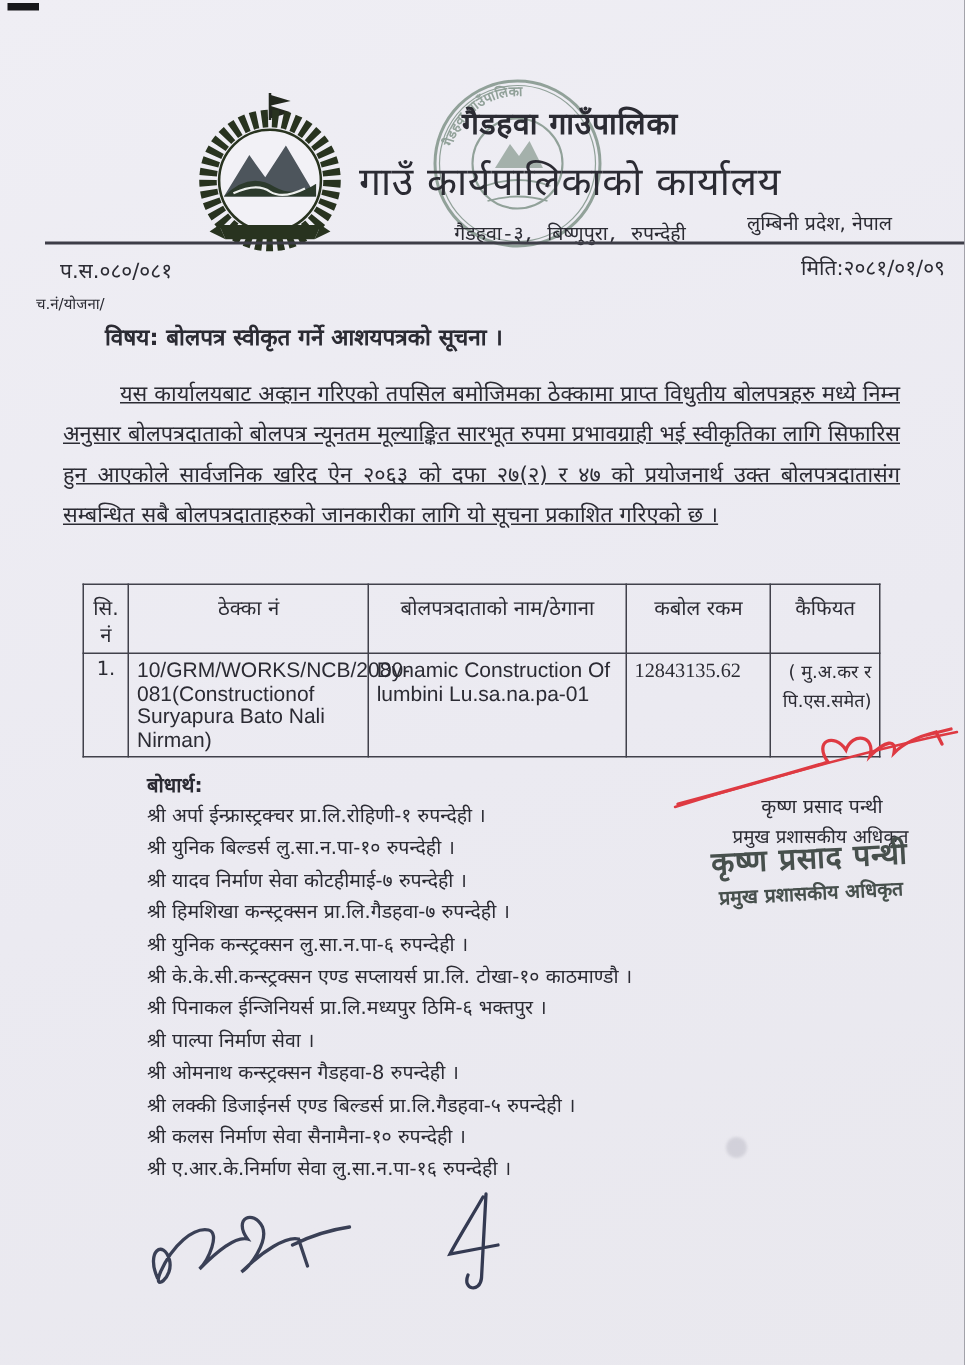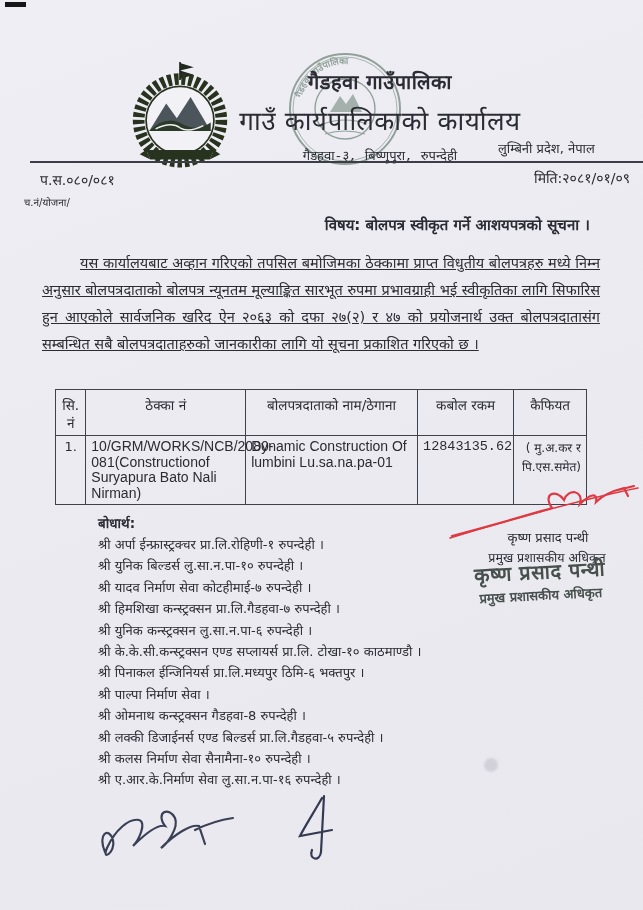--- a/index.html
+++ b/index.html
@@ -21,35 +21,35 @@
   .hdr{left:215px;top:68px;width:330px;text-align:center;}
   .hdr-line1{font-size:20px;font-weight:600;letter-spacing:.5px;}
   .hdr-line2{font-size:26px;font-weight:400;margin-top:7px;letter-spacing:.5px;}
   .hdr-line3{font-size:13px;margin-top:8px;font-family:Liberation Mono, monospace;}
   .province{left:498px;top:139px;width:140px;font-size:13px;text-align:left;}
   .rule{left:30px;right:0;top:161px;height:0;border-top:2px solid #3d3d47;}
   
   .refno{left:40px;top:170px;font-size:14px;}
   .dateline{left:455px;top:168px;width:175px;font-size:14px;text-align:right;}
   .chno{left:24px;top:195px;font-size:10px;}
-  .subject{left:70px;top:214px;width:520px;text-align:right;font-size:15px;font-weight:600;}
+  .subject{left:70px;top:214px;width:520px;text-align:left;font-size:15px;font-weight:600;}
   
   .body-par{left:42px;top:250px;width:558px;font-size:14.5px;line-height:27px;text-align:justify;text-indent:38px;text-decoration:underline;}
   
   table.bid{left:55px;top:389px;width:532px;border-collapse:collapse;table-layout:fixed;}
   table.bid td,table.bid th{border:1.5px solid #41414b;padding:3px 5px;vertical-align:top;font-weight:normal;}
   table.bid th{font-size:13.5px;text-align:center;vertical-align:top;padding-top:6px;}
   .col-sn{width:30px;}
   .col-contract{width:158px;}
   .col-bidder{width:170px;}
   .col-amount{width:95px;}
   .col-remarks{width:72px;}
   .cell-sn{font-size:13px;text-align:center;vertical-align:bottom;padding-bottom:10px;}
   .cell-latin{font-family:Liberation Sans, sans-serif;font-size:14px;line-height:15.5px;}
-  .cell-amount{font-family:Liberation Mono, monospace;font-size:13.5px;text-align:left;}
+  .cell-amount{font-family:Liberation Serif, serif;font-size:13.5px;text-align:left;}
   .cell-remarks{font-size:12px;text-align:right;line-height:19px;}
   
   .sig-red{left:448px;top:482px;width:192px;height:58px;}
   .sig-name{left:468px;top:528px;width:160px;text-align:center;font-size:13px;}
   .sig-title{left:452px;top:549px;width:190px;text-align:center;font-size:12.5px;}
   .sig-stamp{left:440px;top:558px;width:200px;text-align:center;color:#47504d;transform:rotate(-3deg);}
   .sig-stamp .stamp-name{font-size:20px;font-weight:700;letter-spacing:.5px;}
   .sig-stamp .stamp-title{font-size:13px;font-weight:700;margin-top:1px;}
   
   .cc-head{left:98px;top:514px;font-size:13.5px;font-weight:600;}

